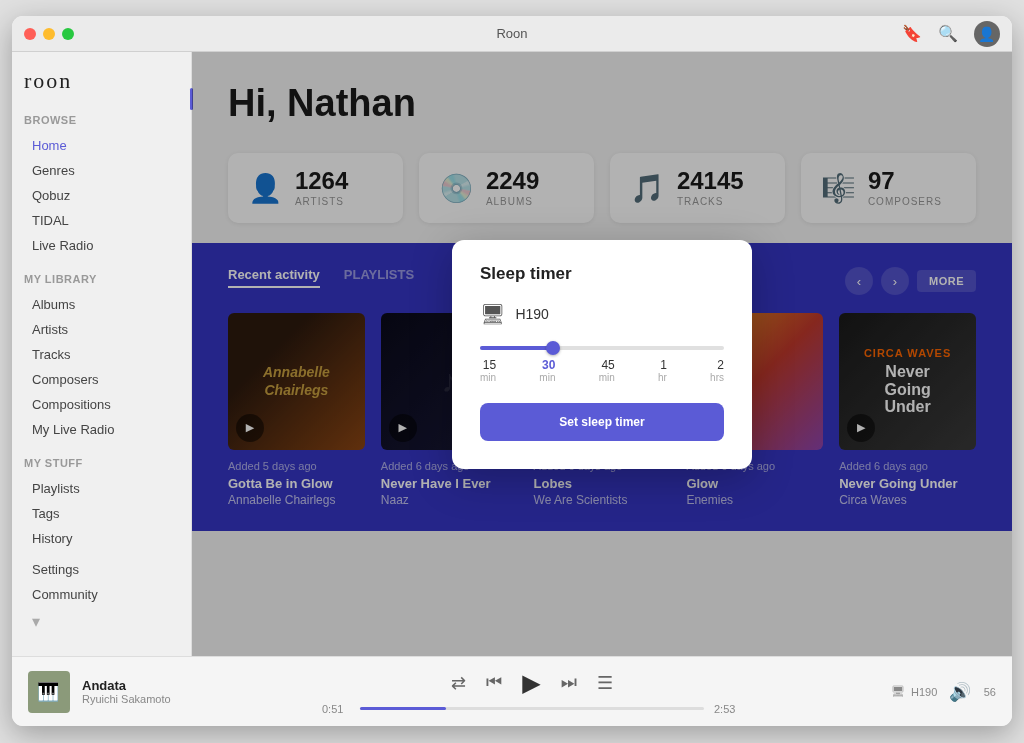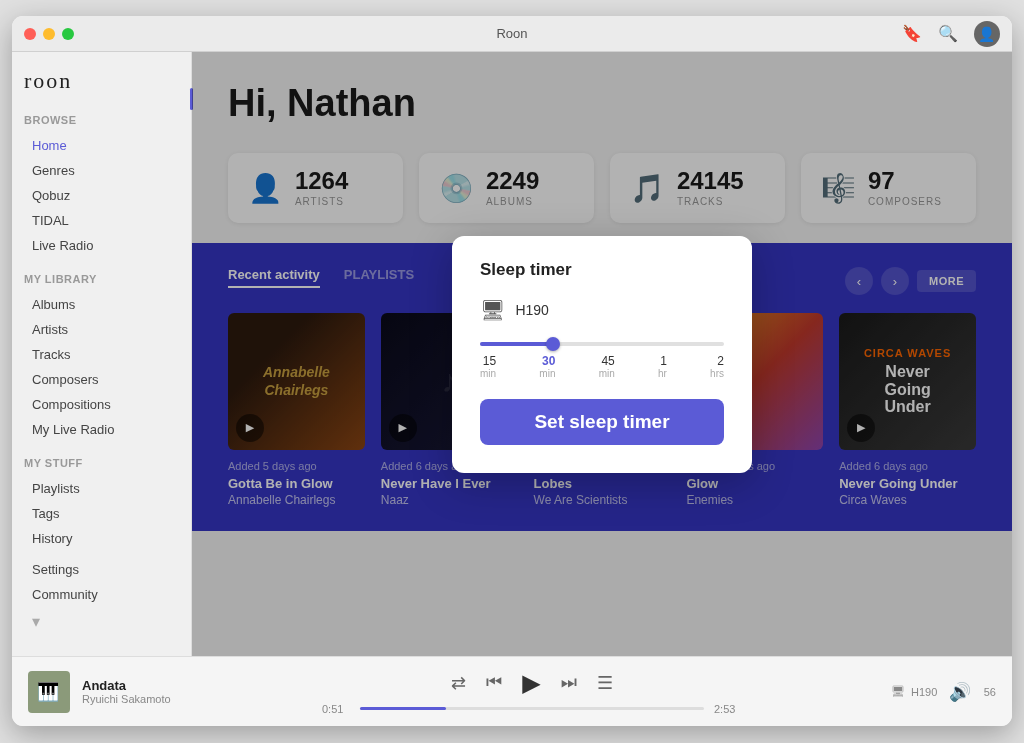--- a/index.html
+++ b/index.html
@@ -474,21 +474,21 @@
       font-size: 10px;
       color: #aaa;
     }
     .set-timer-btn {
       width: 100%;
       background: #5b5bd6;
       color: white;
       border: none;
       border-radius: 8px;
       padding: 12px;
-      font-size: 19px;
+      font-size: 12px;
       font-weight: 600;
       cursor: pointer;
     }
   </style>
 </head>
 <body>
 
 <div class="window">
 
   <div class="title-bar">

